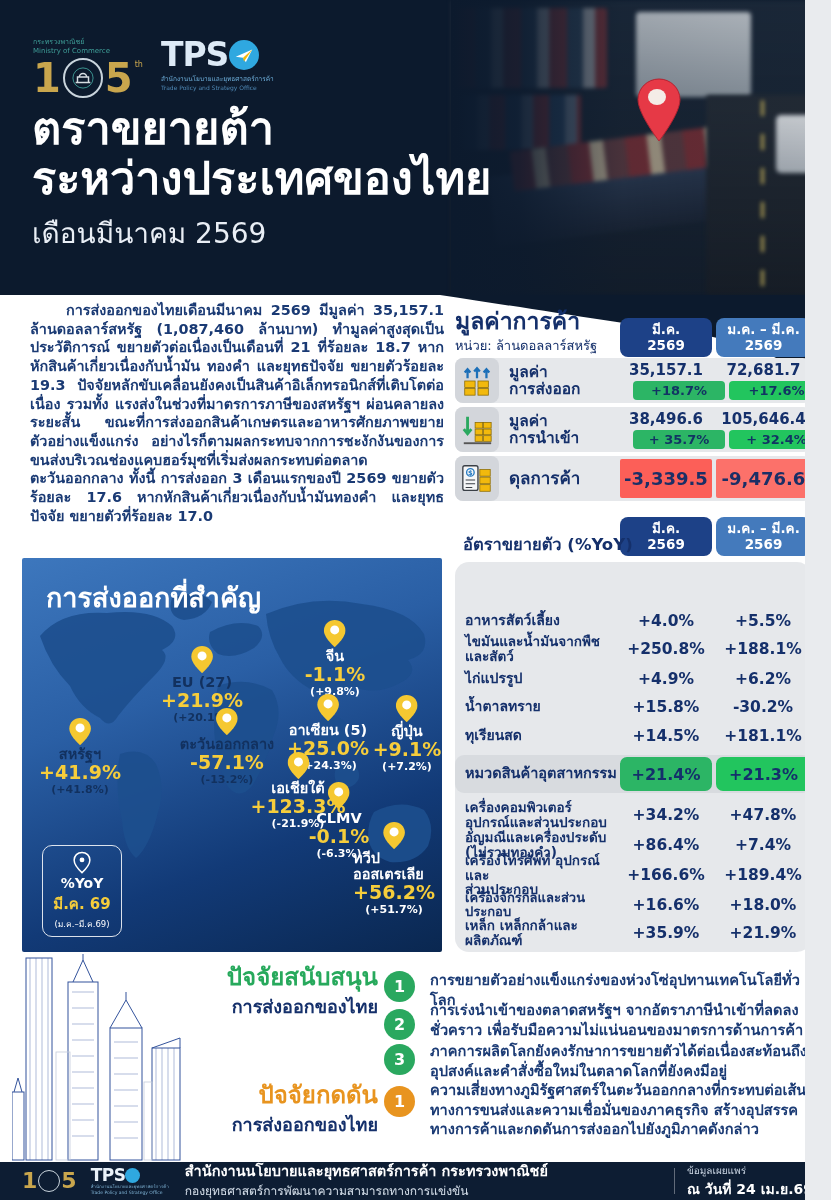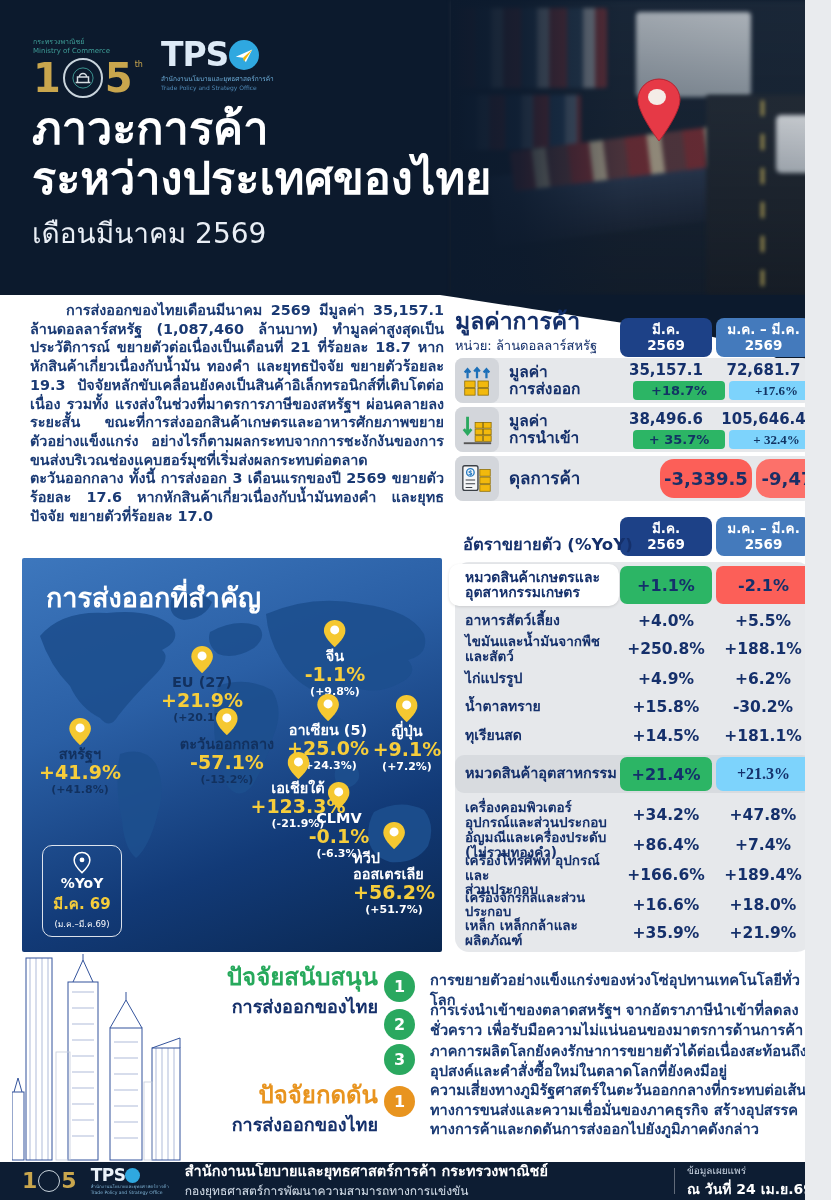--- a/index.html
+++ b/index.html
@@ -60,24 +60,24 @@
   .colhead.lite{background:#447abc;}
   .tv-row{position:absolute;left:455px;width:356px;height:45px;background:#e6e8eb;border-radius:8px;}
   .tv-ic{position:absolute;left:0;top:0;width:44px;height:45px;background:#d3d6db;border-radius:8px;
          display:flex;align-items:center;justify-content:center;}
   .tv-label{position:absolute;left:54px;top:50%;transform:translateY(-50%);font-size:15.5px;font-weight:bold;
             color:#15306b;line-height:1.12;}
   .tv-num{position:absolute;top:2px;height:19px;display:flex;align-items:center;justify-content:center;
           font-size:15px;font-weight:bold;color:#15306b;}
   .tv-chip{position:absolute;top:23px;height:19px;border-radius:4px;display:flex;align-items:center;justify-content:center;
            font-size:13px;font-weight:bold;color:#123463;margin-left:13px;}
-  .tv-balcell{position:absolute;top:3px;height:39px;border-radius:14px;display:flex;align-items:center;justify-content:center;
-              font-size:18px;font-weight:bold;color:#1b2f66;margin-left:40px;}
+  .tv-balcell{position:absolute;top:3px;height:39px;border-radius:2px;display:flex;align-items:center;justify-content:center;
+              font-size:18px;font-weight:bold;color:#1b2f66;}
   .cx1{left:165px;width:92px;} .cx2{left:261px;width:95px;}
-  .bg-green{background:#2cb565;} .bg-lgreen{background:#7dd3fc;font-family:Liberation Serif, serif;}
+  .bg-green{background:#2cb565;} .bg-lgreen{background:#22c55e;}
   .bg-red{background:#fc5f58;} .bg-red2{background:#fc716a;}
 
   
   .gr-title{position:absolute;left:463px;top:531px;font-size:16.5px;font-weight:bold;color:#15306b;}
   .gr-body{position:absolute;left:455px;top:562px;width:356px;height:390px;background:#e6e8eb;border-radius:14px;}
   .gr-row{position:absolute;left:0;width:356px;}
   .gr-label{position:absolute;left:10px;top:50%;transform:translateY(-50%);font-size:14px;font-weight:bold;
             color:#15306b;line-height:1.08;width:150px;}
   .gr-v{position:absolute;top:50%;transform:translate(-50%,-50%);font-weight:bold;color:#15306b;font-size:15.5px;}
   .gr-v.p1{left:211px;} .gr-v.p2{left:308px;}
@@ -168,21 +168,21 @@
                 <path d="M21 6l-10 9 1 4z" fill="#f2b90d"></path>
               </svg>
           </span>
         </div>
         <div class="sub1">สำนักงานนโยบายและยุทธศาสตร์การค้า</div>
         <div class="sub2">Trade Policy and Strategy Office</div>
       </div>
     </div>
 
     <div class="hero-title">
-      <div class="ht1">ภาวะการค้า</div>
+      <div class="ht1">ตราขยายต้า</div>
       <div class="ht2">ระหว่างประเทศของไทย</div>
       <div class="ht3">เดือนมีนาคม 2569</div>
     </div>
   </div>
   <svg class="hero-curve" viewBox="0 0 391 100">
     <path d="M0 0 H391 V95 C340 60 300 45 250 38 C180 28 80 12 0 0 Z" fill="#0c1a2d"></path>
   </svg>
 
   <div class="summary">การส่งออกของไทยเดือนมีนาคม 2569 มีมูลค่า 35,157.1 ล้านดอลลาร์สหรัฐ (1,087,460 ล้านบาท) ทำมูลค่าสูงสุดเป็นประวัติการณ์ ขยายตัวต่อเนื่องเป็นเดือนที่ 21 ที่ร้อยละ 18.7 หากหักสินค้าเกี่ยวเนื่องกับน้ำมัน ทองคำ และยุทธปัจจัย ขยายตัวร้อยละ 19.3 ปัจจัยหลักขับเคลื่อนยังคงเป็นสินค้าอิเล็กทรอนิกส์ที่เติบโตต่อเนื่อง รวมทั้ง แรงส่งในช่วงที่มาตรการภาษีของสหรัฐฯ ผ่อนคลายลงระยะสั้น ขณะที่การส่งออกสินค้าเกษตรและอาหารศักยภาพขยายตัวอย่างแข็งแกร่ง อย่างไรก็ตามผลกระทบจากการชะงักงันของการขนส่งบริเวณช่องแคบฮอร์มุซที่เริ่มส่งผลกระทบต่อตลาดตะวันออกกลาง ทั้งนี้ การส่งออก 3 เดือนแรกของปี 2569 ขยายตัวร้อยละ 17.6 หากหักสินค้าเกี่ยวเนื่องกับน้ำมันทองคำ และยุทธปัจจัย ขยายตัวที่ร้อยละ 17.0</div>
 
@@ -262,27 +262,20 @@
   </div>
 
   <div class="colhead dark pre" style="left:620px;top:517px;width:92px;">มี.ค.
 2569</div>
   <div class="colhead lite pre" style="left:716px;top:517px;width:95px;">ม.ค. – มี.ค.
 2569</div>
   <div class="gr-title">อัตราขยายตัว (%YoY)</div>
 
   <div class="gr-body">
 
-    <div class="gr-row" style="top:2px;height:42px;">
-      <div class="whitechip"></div>
-      <div class="gr-label pre" style="font-size:14px;">หมวดสินค้าเกษตรและ
-อุตสาหกรรมเกษตร</div>
-      <div class="gr-cell cx1 bg-green">+1.1%</div>
-      <div class="gr-cell cx2 bg-red">-2.1%</div>
-    </div>
     <div class="gr-row" style="top:46px;height:26px;">
       <div class="gr-label">อาหารสัตว์เลี้ยง</div>
       <div class="gr-v p1">+4.0%</div>
       <div class="gr-v p2">+5.5%</div>
     </div>
     <div class="gr-row" style="top:70px;height:34px;">
       <div class="gr-label pre" style="font-size:13.5px;">ไขมันและน้ำมันจากพืช
 และสัตว์</div>
       <div class="gr-v p1">+250.8%</div>
       <div class="gr-v p2">+188.1%</div>

